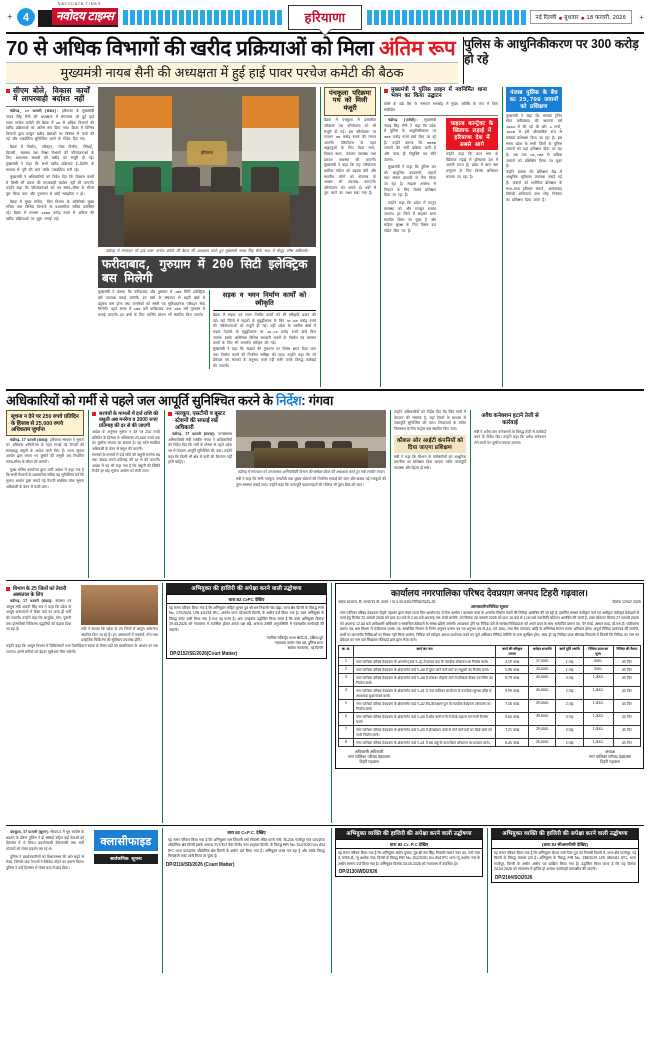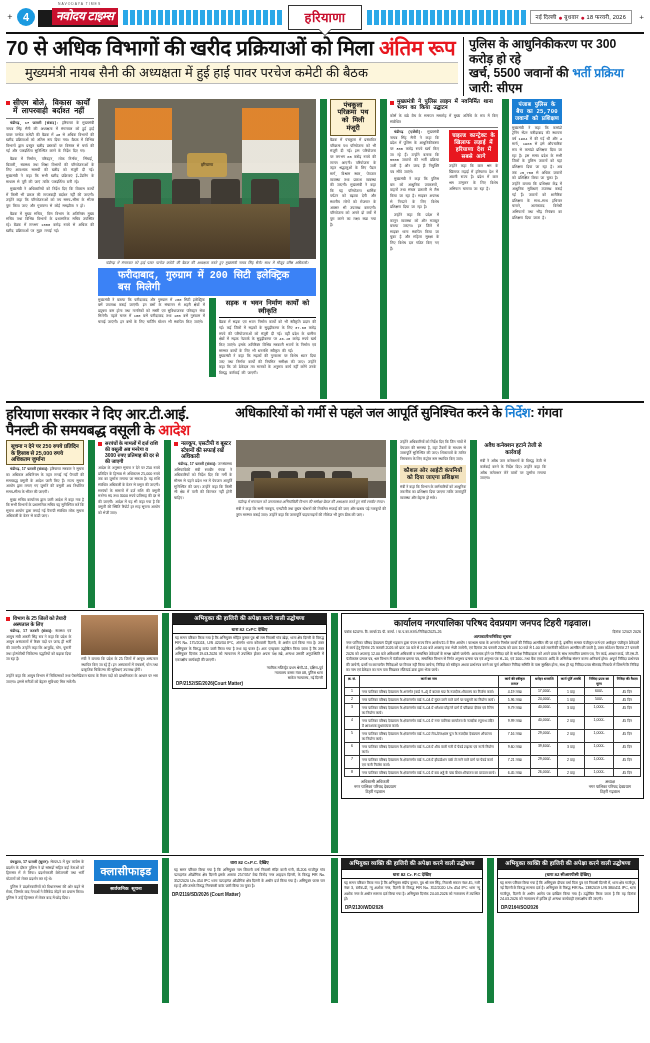--- a/index.html
+++ b/index.html
@@ -54,30 +54,30 @@
   .dateline .dot { color:#c8102e; font-size:7px; vertical-align:middle; }
   .end-mark { width:9px; text-align:right; font-size:8px; color:#333; }
 
   .rule-thick { height:2px; background:#111; margin:2px 0 3px; }
   .rule-thin { height:1px; background:#111; margin:2px 0; }
   .rule-hair { height:1px; background:#777; margin:2px 0; }
 
   
   .lead-row { display:flex; gap:5px; }
   .lead-left { width:452px; }
-  .lead-right { width:180px; border-left:1px solid #111; padding-left:5px; }
+  .lead-right { width:180px; border-left:1px solid #111; }
 
   h1.lead {
     font-size:20.5px; font-weight:bold; line-height:1.12; letter-spacing:-.3px;
     color:#111; font-family:"Liberation Sans",sans-serif;
   }
   h1.lead .hl { color:#e8171f; }
   .lead-sub {
     background:#fdf6dc; border-top:1px solid #bbb; border-bottom:1px solid #bbb;
-    font-size:13px; padding:2px 19px; margin-top:2px; line-height:1.2;
+    font-size:13px; padding:2px 19px; margin-top:2px; line-height:1.2;text-align:center;
   }
   h2.lead2 { font-size:12.2px; font-weight:bold; line-height:1.2; }
   h2.lead2 .hl { color:#1b7fd4; }
 
   
   .col { font-size:3.7px; line-height:1.52; text-align:justify; color:#222; }
   .col p { margin-bottom:2px; text-indent:4px; }
   .dl { font-weight:bold; }
   .bullet-head {
     font-size:7.4px; font-weight:bold; line-height:1.2; padding-left:7px; position:relative;
@@ -109,22 +109,22 @@
   .box-hd {
     background:#1f1f1f; color:#fff; text-align:center; font-weight:bold;
     font-size:5.6px; padding:2px 2px; line-height:1.25; letter-spacing:.2px;
   }
   .box-hd.red { background:#e8171f; }
   .box-hd.blue { background:#1b7fd4; }
   .box-hd.tan { background:#f3e4c0; color:#111; }
   .box-bordered { border:1px solid #111; }
   .box-sub { text-align:center; font-size:4.4px; font-weight:bold; padding:1px; border-bottom:1px solid #111;}
   .red-banner {
-    background:#3b82f6; color:#fff; font-weight:bold; font-size:10px;
-    padding:2px 20px; line-height:1.2;
+    background:#404040; color:#fff; font-weight:bold; font-size:12px;
+    padding:2px 4px; line-height:1.2;
   }
   .tan-banner {
     background:#fdf2d2; border:1px solid #6b5a28; color:#111; font-weight:bold;
     font-size:6.6px; padding:2px 4px; line-height:1.2; text-align:center;
   }
   .center-hd { text-align:center; font-weight:bold; font-size:7.4px; line-height:1.2;
     border-top:1px solid #111; border-bottom:1px solid #111; padding:2px 0; }
 
   
   table.tender { width:100%; border-collapse:collapse; font-size:3.5px; }
@@ -137,21 +137,21 @@
   .refno { font-size:4.6px; font-weight:bold; }
 
   .notice-body { font-size:3.6px; line-height:1.5; text-align:justify; padding:2px; }
 
   .cls-badge {
     background:#1b7fd4; color:#fff; font-weight:bold; font-size:11px;
     text-align:center; padding:3px 4px; letter-spacing:.3px;
   }
   .flex { display:flex; }
   .gap3 { gap:10px; } .gap4 { gap:4px; }
-  .vrule { border-left:7px solid #15803d; }
+  .vrule { border-left:1px solid #15803d; }
   .mt2{margin-top:2px;} .mt3{margin-top:3px;font-family:Liberation Mono, monospace;}
   .pl3{padding-left:3px;}
 </style>
 </head>
 <body>
 
 <div class="page">
 
   <div class="masthead">
     <div class="crop-mark">+</div>
@@ -179,23 +179,20 @@
 
   <div class="lead-row">
     <div class="lead-left">
       <h1 class="lead">
         <span>70 से अधिक विभागों की खरीद प्रक्रियाओं को मिला </span><span class="hl">अंतिम रूप</span>
       </h1>
       <div class="lead-sub">मुख्यमंत्री नायब सैनी की अध्यक्षता में हुई हाई पावर परचेज कमेटी की बैठक</div>
     </div>
     <div class="lead-right">
       <h2 class="lead2">पुलिस के आधुनिकीकरण पर 300 करोड़ हो रहे</h2>
-      <h2 class="lead2">
-        <span>खर्च, 5500 जवानों की </span><span class="hl">भर्ती प्रक्रिया</span><span> जारी: सीएम</span>
-      </h2>
     </div>
   </div>
 
   <div class="flex gap4 mt3" style="height:300px;">
 
     <div style="width:88px;">
       <div class="bullet-head">सीएम बोले, विकास कार्यों में लापरवाही बर्दाश्त नहीं</div>
       <div class="rule-hair"></div>
       <div class="col">
         <p><span class="dl">चंडीगढ़, 17 फरवरी (संवाद):</span> <span>हरियाणा के मुख्यमंत्री नायब सिंह सैनी की अध्यक्षता में मंगलवार को हुई हाई पावर परचेज कमेटी की बैठक में 40 से अधिक विभागों की खरीद प्रक्रियाओं को अंतिम रूप दिया गया। बैठक में विभिन्न विभागों द्वारा प्रस्तुत खरीद प्रस्तावों पर विस्तार से चर्चा की गई और पारदर्शिता सुनिश्चित करने के निर्देश दिए गए।</span></p>
@@ -258,26 +255,20 @@
     <div style="width:60px;" class="vrule pl3">
       <div class="box-hd blue">पंजाब पुलिस के बैच का 25,700 जवानों को प्रशिक्षण</div>
       <div class="col mt2">मुख्यमंत्री ने कहा कि कमांडो ट्रेनिंग सेंटर फरीदाबाद की स्थापना वर्ष 1984 में की गई थी और 4 मार्च, 1985 से इसे औपचारिक रूप से कमांडो प्रशिक्षण दिया जा रहा है। इस समय प्रदेश के सभी जिलों के पुलिस जवानों को यहां प्रशिक्षण दिया जा रहा है। अब तक 25,700 से अधिक जवानों को प्रशिक्षित किया जा चुका है।</div>
       <div class="col">उन्होंने बताया कि प्रशिक्षण केंद्र में आधुनिक सुविधाएं उपलब्ध कराई गई हैं। जवानों को शारीरिक प्रशिक्षण के साथ-साथ हथियार चलाने, आतंकवाद विरोधी अभियानों तथा भीड़ नियंत्रण का प्रशिक्षण दिया जाता है।</div>
     </div>
   </div>
 
   <div class="rule-thick mt2"></div>
 
   <div class="flex gap4 mt2">
-    <div style="width:225px;">
-      <h1 class="lead" style="font-size:14.5px;">हरियाणा सरकार ने दिए आर.टी.आई.</h1>
-      <h1 class="lead" style="font-size:14.5px;">
-        <span>पैनल्टी की समयबद्ध वसूली के </span><span class="hl">आदेश</span>
-      </h1>
-    </div>
     <div style="width:407px;">
       <h1 class="lead" style="font-size:13px;">
         <span>अधिकारियों को गर्मी से पहले जल आपूर्ति सुनिश्चित करने के </span><span class="hl" style="color:#1b7fd4;">निर्देश</span><span>: गंगवा</span>
       </h1>
     </div>
   </div>
 
   <div class="flex gap4 mt2" style="height:168px;">
     <div style="width:78px;">
       <div class="tan-banner" style="font-size:5.4px;text-align:left;">सूचना न देने पर 250 रुपये प्रतिदिन के हिसाब से 25,000 रुपये अधिकतम जुर्माना</div>

